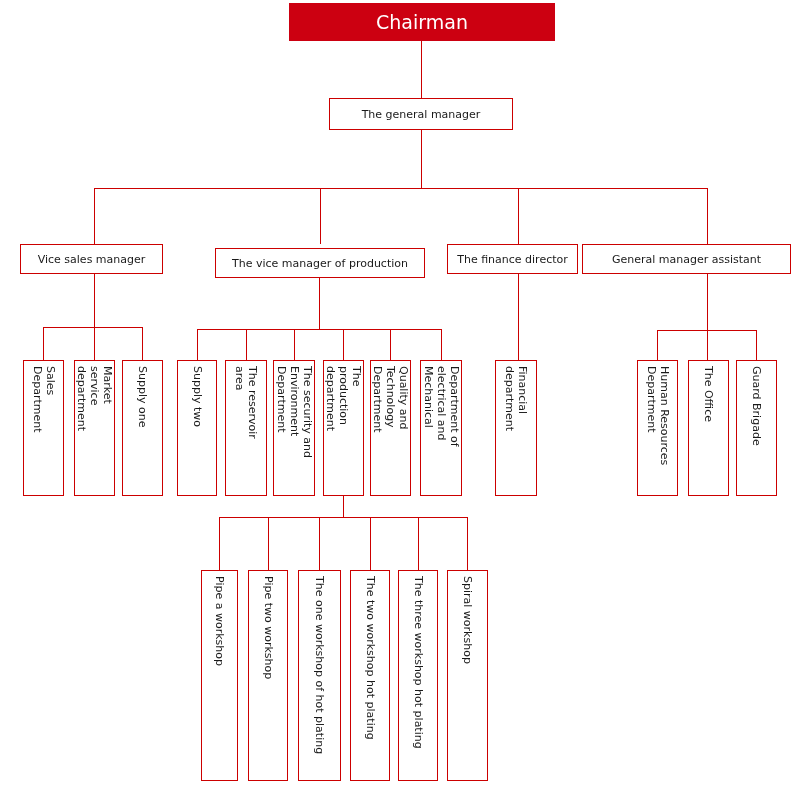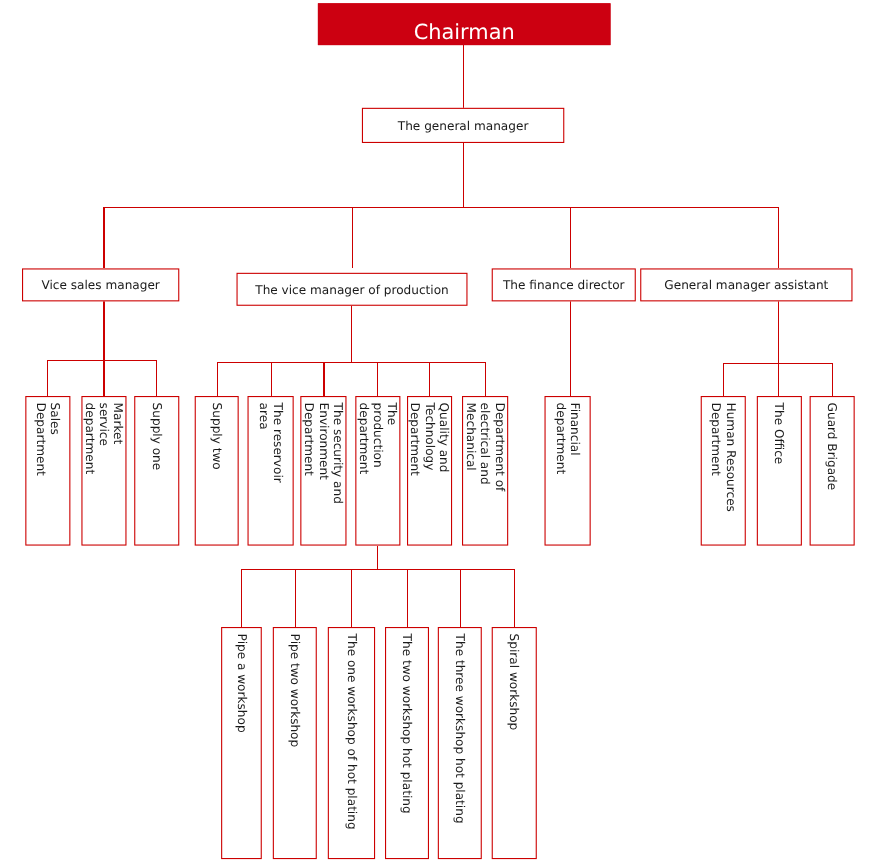--- a/index.html
+++ b/index.html
@@ -10,21 +10,21 @@
     overflow:hidden;
   }
   .connectors{position:absolute;left:0;top:0;width:804px;height:786px;pointer-events:none;}
   .node{
     position:absolute;box-sizing:border-box;background:#ffffff;
     border:1px solid #CC0000;display:flex;
   }
   .hnode{align-items:center;justify-content:center;font-size:11px;text-align:center;white-space:nowrap;}
   .chairman{
     background:#CC0011;border:1px solid #CC0011;color:#ffffff;
-    font-size:19px;align-items:flex-end;justify-content:center;
+    font-size:19px;align-items:center;justify-content:center;
   }
   .vnode{justify-content:center;font-size:11px;}
   .vnode .vtext{
     writing-mode:vertical-rl;
     white-space:pre-line;
     line-height:13px;
     padding-top:5px;
   }
 </style>
 </head>
@@ -86,21 +86,21 @@
 
   <div class="node hnode" style="left:329px;top:98px;width:184px;height:32px">
     <span>The general manager</span>
   </div>
   <div class="node hnode" style="left:215px;top:248px;width:210px;height:30px">
     <span>The vice manager of production</span>
   </div>
   <div class="node hnode" style="left:447px;top:244px;width:131px;height:30px">
     <span>The finance director</span>
   </div>
-  <div class="node hnode" style="left:582px;top:244px;width:193px;height:30px">
+  <div class="node hnode" style="left:582px;top:244px;width:209px;height:30px">
     <span>General manager assistant</span>
   </div>
 
   <div class="node vnode" style="left:23px;top:360px;width:41px;height:136px">
     <span class="vtext">Sales
 Department</span>
   </div>
   <div class="node vnode" style="left:74px;top:360px;width:41px;height:136px">
     <span class="vtext">Market
 service

